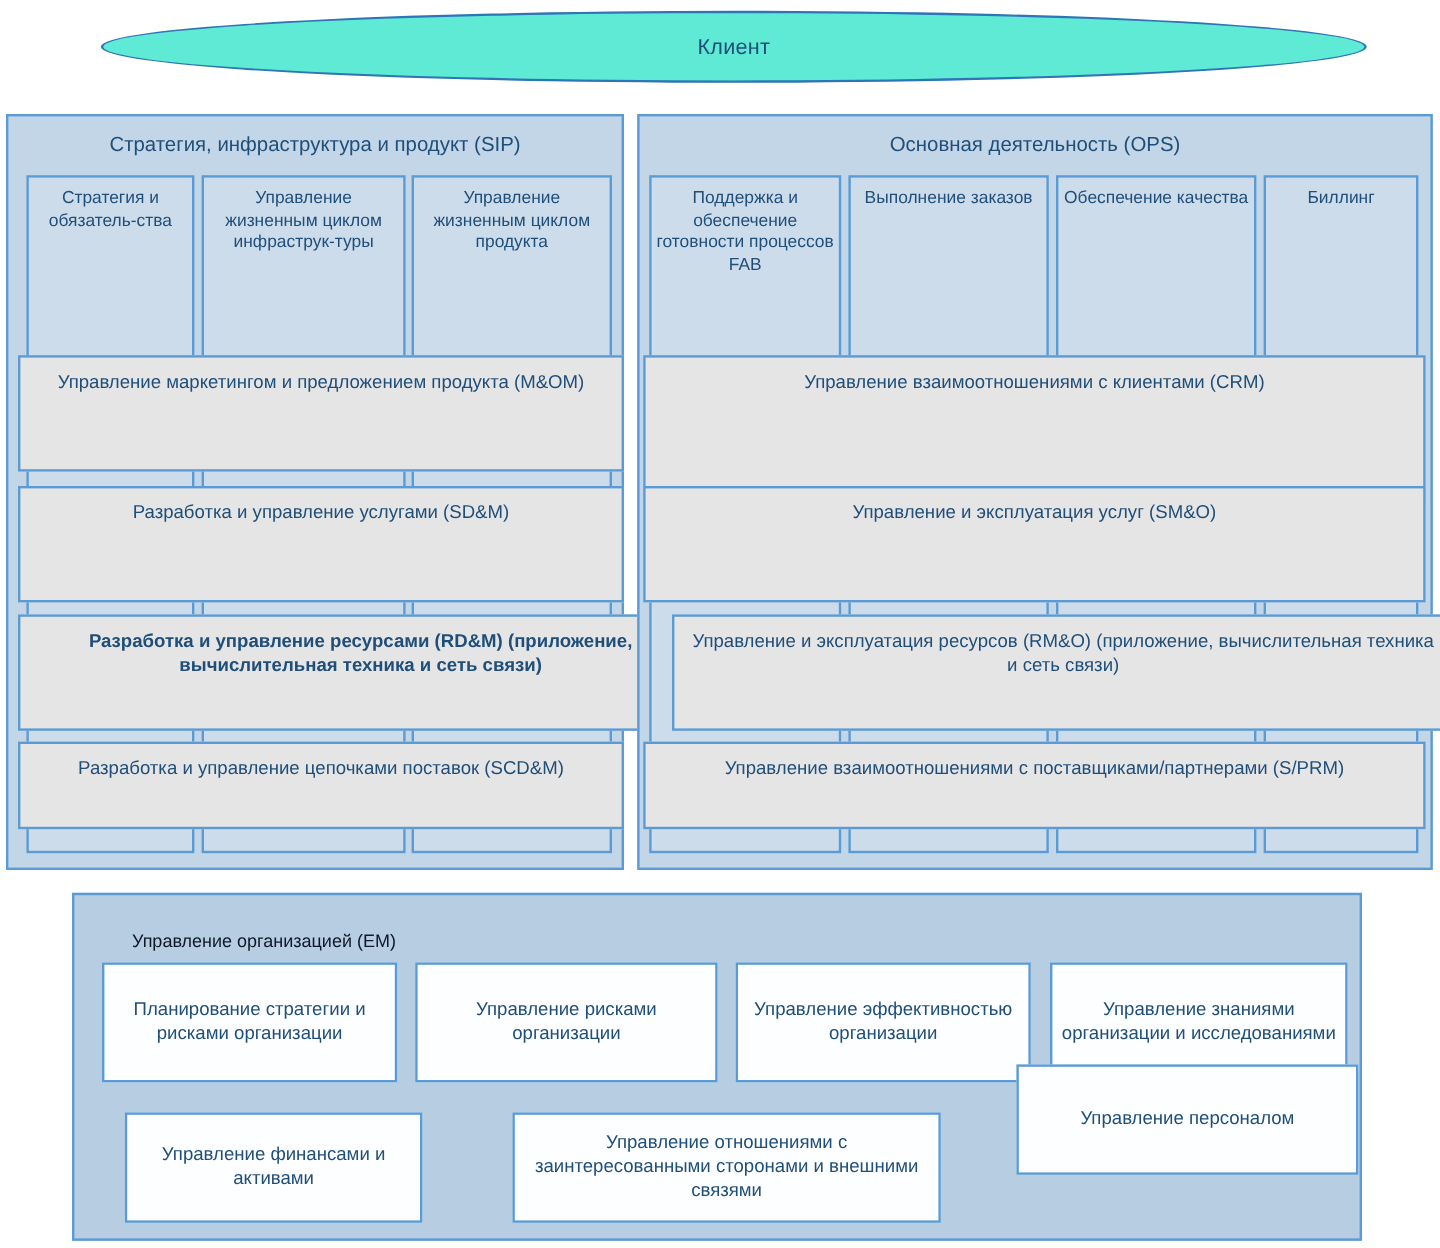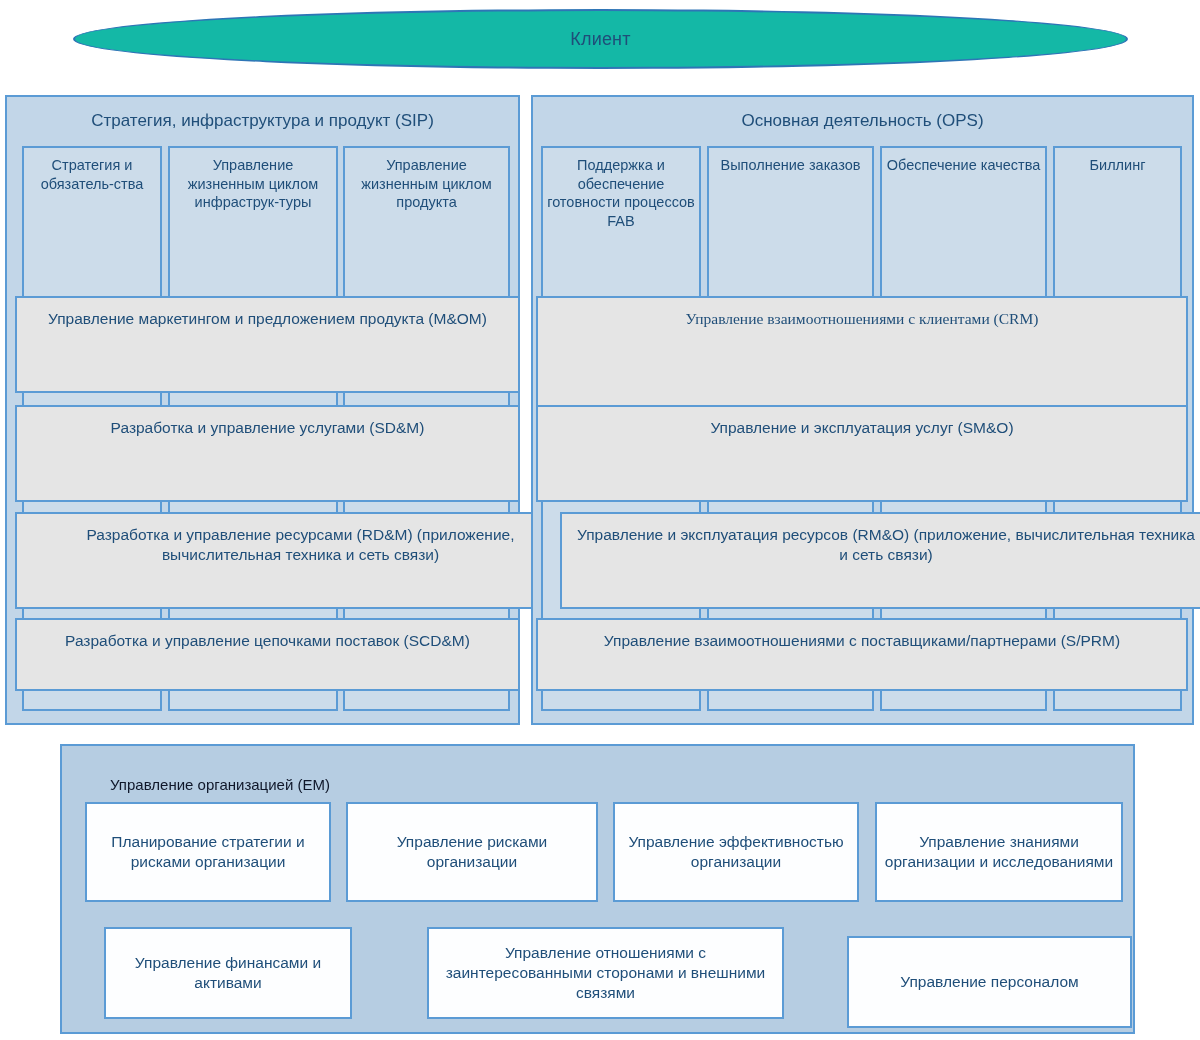--- a/index.html
+++ b/index.html
@@ -18,27 +18,27 @@
   .stage {
     position: absolute;
     left: 0; top: 0;
     width: 1200px;
     height: 1040px;
   }
 
   
   .client-ellipse {
     position: absolute;
-    left: 73px;
+    left: 84px;
     top: 9px;
     width: 1055px;
     height: 60px;
     border: 2px solid #2e75b6;
     border-radius: 50% / 50%;
-    background: #14b8a6;
+    background: #5eead4;
     box-sizing: border-box;
     display: flex;
     align-items: center;
     justify-content: center;
   }
   .client-ellipse .label {
     font-size: 18px;
     color: #1f4e79;
     letter-spacing: 0.2px;
   }
@@ -154,21 +154,21 @@
   <div class="vcol" style="left:343px; top:146px; width:167px; height:565px;">
     <div class="vcol-label">Управление жизненным циклом продукта</div>
   </div>
 
   <div class="band" style="left:15px; top:296px; width:505px; height:97px;">
     <div class="band-label">Управление маркетингом и предложением продукта (M&amp;OM)</div>
   </div>
   <div class="band" style="left:15px; top:405px; width:505px; height:97px;">
     <div class="band-label">Разработка и управление услугами (SD&amp;M)</div>
   </div>
-  <div class="band" style="left:15px; top:512px; width:571px; height:97px;">
+  <div class="band" style="left:15px; top:512px; width:571px; height:97px;font-weight:bold;">
     <div class="band-label">Разработка и управление ресурсами (RD&amp;M) (приложение, вычислительная техника и сеть связи)</div>
   </div>
   <div class="band" style="left:15px; top:618px; width:505px; height:73px;">
     <div class="band-label">Разработка и управление цепочками поставок (SCD&amp;M)</div>
   </div>
 
   <div class="panel" style="left:531px; top:95px; width:663px; height:630px;">
     <div class="panel-title">Основная деятельность (OPS)</div>
   </div>
 
@@ -178,21 +178,21 @@
   <div class="vcol" style="left:707px; top:146px; width:167px; height:565px;">
     <div class="vcol-label">Выполнение заказов</div>
   </div>
   <div class="vcol" style="left:880px; top:146px; width:167px; height:565px;">
     <div class="vcol-label">Обеспечение качества</div>
   </div>
   <div class="vcol" style="left:1053px; top:146px; width:129px; height:565px;">
     <div class="vcol-label">Биллинг</div>
   </div>
 
-  <div class="band" style="left:536px; top:296px; width:652px; height:124px;font-family:Liberation Serif, serif;">
+  <div class="band" style="left:536px; top:296px; width:652px; height:124px;">
     <div class="band-label">Управление взаимоотношениями с клиентами (CRM)</div>
   </div>
   <div class="band" style="left:536px; top:405px; width:652px; height:97px;">
     <div class="band-label">Управление и эксплуатация услуг (SM&amp;O)</div>
   </div>
   <div class="band" style="left:560px; top:512px; width:652px; height:97px;">
     <div class="band-label">Управление и эксплуатация ресурсов (RM&amp;O) (приложение, вычислительная техника и сеть связи)</div>
   </div>
   <div class="band" style="left:536px; top:618px; width:652px; height:73px;">
     <div class="band-label">Управление взаимоотношениями с поставщиками/партнерами (S/PRM)</div>
@@ -214,17 +214,17 @@
   <div class="em-card" style="left:875px; top:802px; width:248px; height:100px;">
     <div class="em-card-label">Управление знаниями организации и исследованиями</div>
   </div>
 
   <div class="em-card" style="left:104px; top:927px; width:248px; height:92px;">
     <div class="em-card-label">Управление финансами и активами</div>
   </div>
   <div class="em-card" style="left:427px; top:927px; width:357px; height:92px;">
     <div class="em-card-label">Управление отношениями с заинтересованными сторонами и внешними связями</div>
   </div>
-  <div class="em-card" style="left:847px; top:936px; width:285px; height:92px;">
+  <div class="em-card" style="left:847px; top:887px; width:285px; height:92px;">
     <div class="em-card-label">Управление персоналом</div>
   </div>
 
 </div>
 
 </body></html>

